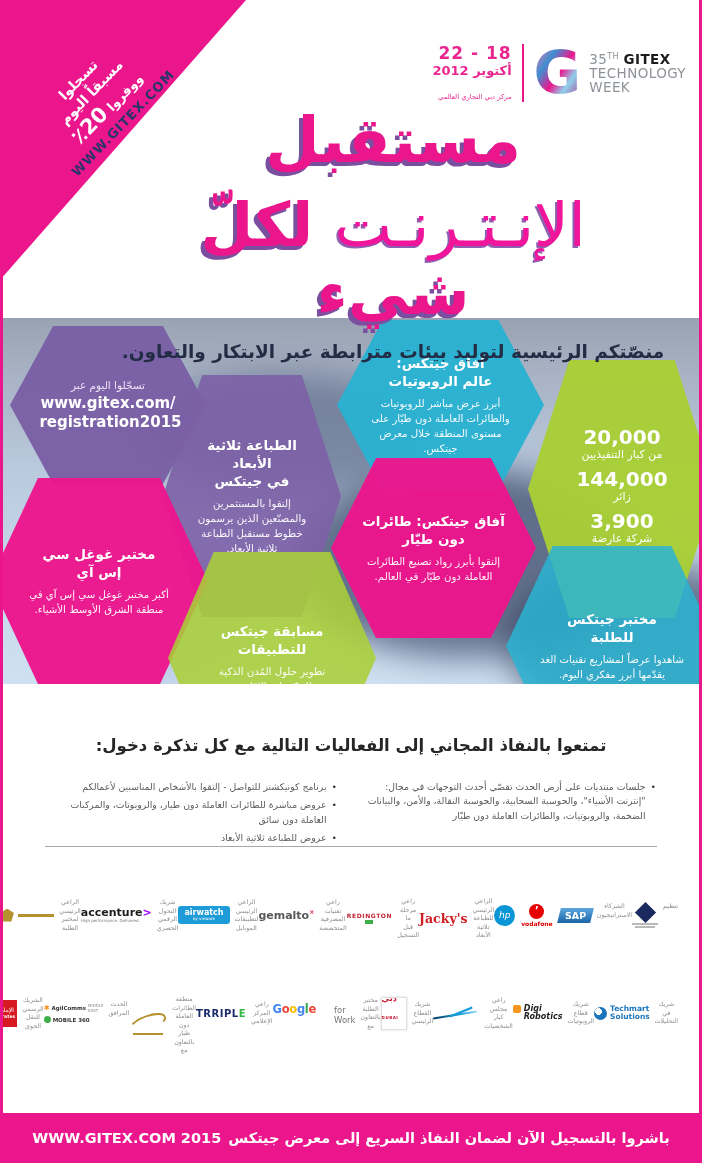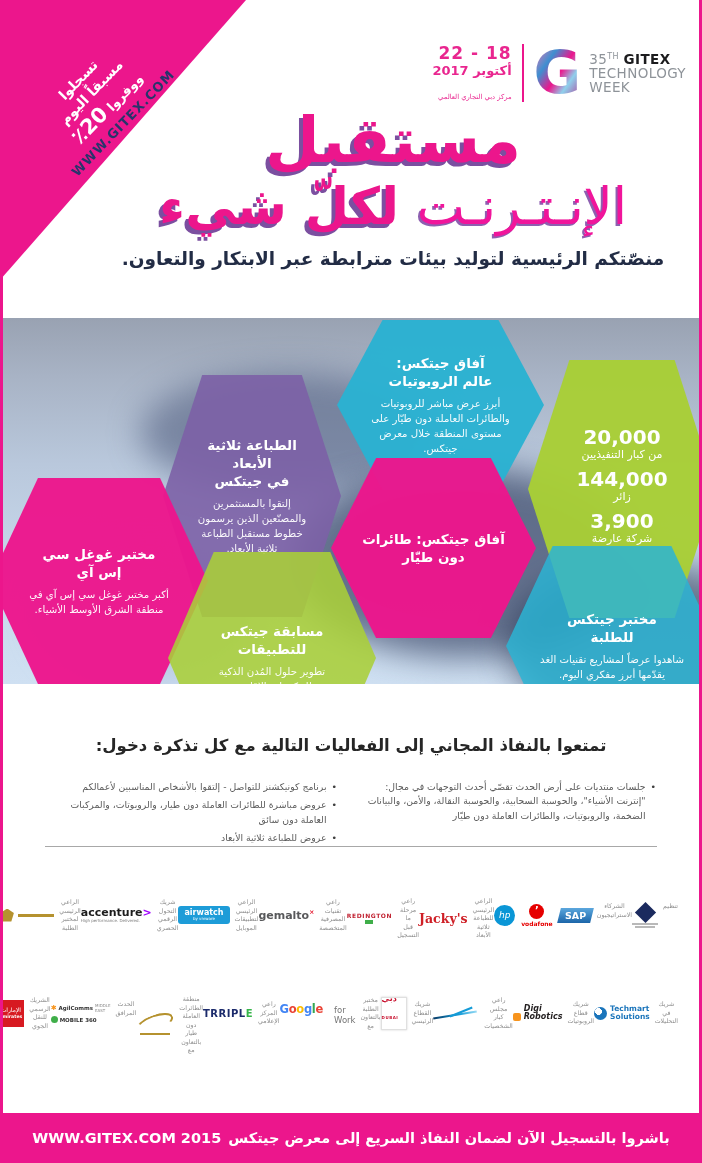--- a/index.html
+++ b/index.html
@@ -28,21 +28,21 @@
   .g-logo{font-size:58px;font-weight:bold;line-height:.85;
     background:linear-gradient(125deg,#ef77b4 0%,#3e8fd0 28%,#ec168c 52%,#8fd0ec 72%,#b13a96 100%);
     -webkit-background-clip:text;background-clip:text;color:transparent;}
   .wordmark{margin-left:8px;font-size:13.5px;line-height:1.05;color:#8e9399;letter-spacing:.4px;}
   .wordmark .gx{color:#1c1c1e;font-weight:bold}
   .wm-35 sup{font-size:8px}
 
   
   .headline{position:absolute;top:108px;left:120px;right:36px;text-align:center;z-index:5;}
   .h-l1{font-size:63px;font-weight:bold;color:#ec168c;text-shadow:-4px 4px 0 #7b4fa0;line-height:1.05;}
-  .h-l2{font-size:51px;font-weight:bold;line-height:1.12;margin-top:4px;}
+  .h-l2{font-size:61px;font-weight:bold;line-height:1.12;margin-top:17px;}
   .h-l2 .light{color:#f0159b;text-shadow:-2px 2px 0 #8d5fb0;font-weight:normal;}
   .h-l2 .solid{color:#ec168c;text-shadow:-4px 4px 0 #7b4fa0;}
   .h-sub{margin-top:13px;font-size:18.5px;font-weight:bold;color:#222c45;}
 
   
   .strip{position:absolute;top:318px;left:0;width:702px;height:366px;overflow:hidden;
     background:linear-gradient(180deg,#99a2b2 0%,#a8b3c5 16%,#b9c8dc 40%,#c6d7ea 66%,#cfe0f2 100%);}
   .blob{position:absolute;border-radius:50%;filter:blur(16px);}
   .blob.b1{left:140px;top:55px;width:300px;height:120px;background:rgba(72,86,120,.55)}
   .blob.b2{left:290px;top:150px;width:350px;height:190px;background:rgba(32,44,78,.6)}
@@ -123,35 +123,35 @@
     font-size:8.5px;padding:5px 6px;letter-spacing:1px;}
   .lg-spop{text-align:center;line-height:1.1;}
   .spop-s{color:#1f9cd8;font-weight:bold;font-style:italic;font-size:12px;}
   .spop-silver{color:#8a8a8a;font-weight:bold;font-size:7px;letter-spacing:.4px;}
   .spop-pop{color:#e6007e;font-weight:bold;font-size:7px;letter-spacing:.4px;}
   .spop-sub{font-size:4px;color:#9a9a9a;}
   .lg-tm{display:flex;align-items:center;gap:3px;}
   .tm-circle{width:13px;height:13px;border-radius:50%;
     background:radial-gradient(circle at 35% 35%,#fff 0 28%,#1b75bb 30%);}
   .tm-text{font-size:7.5px;font-weight:bold;color:#1b75bb;line-height:1.1;text-align:left;}
-  .lg-digi{display:flex;align-items:flex-end;gap:3px;}
+  .lg-digi{display:flex;align-items:flex-start;gap:3px;}
   .digi-icon{width:8px;height:8px;background:#f7941d;border-radius:2px;}
   .digi-text{font-size:8px;font-weight:bold;font-style:italic;color:#231f20;line-height:1.05;text-align:left;}
   .lg-swoosh{width:46px;height:13px;position:relative;}
   .lg-swoosh:before{content:"";position:absolute;left:0;bottom:4px;width:44px;height:2px;
     background:linear-gradient(90deg,#073a66,#149bd7 60%,#9adcf5);transform:rotate(-9deg);}
   .lg-swoosh:after{content:"";position:absolute;left:16px;bottom:7px;width:24px;height:1.5px;
     background:#149bd7;transform:rotate(-22deg);}
   .lg-dxb{width:24px;height:31px;background:#fff;border:1px solid #e0e0e0;
     box-shadow:0 0 2px rgba(0,0,0,.18);display:flex;flex-direction:column;
     align-items:flex-start;justify-content:center;gap:12px;}
   .dxb-mark{color:#c8102e;font-size:8px;font-weight:bold;line-height:1;}
   .dxb-word{color:#c8102e;font-size:4px;font-weight:bold;letter-spacing:.5px;}
   .dxb-lines{width:14px;height:1px;background:#bbb;}
-  .lg-google{display:flex;align-items:baseline;gap:11px;}
+  .lg-google{display:flex;align-items:baseline;gap:18px;}
   .goog{font-size:11.5px;font-weight:bold;letter-spacing:-.3px;}
   .goog .c0{color:#4285F4}.goog .c1{color:#EA4335}.goog .c2{color:#FBBC05}
   .goog .c3{color:#4285F4}.goog .c4{color:#34A853}.goog .c5{color:#EA4335}
   .goog-suffix{font-size:8.5px;color:#757575;}
   .lg-trriple{font-size:10px;font-weight:bold;color:#1b2a6b;letter-spacing:.5px;}
   .lg-trriple .e{color:#36b54a;}
   .lg-falcon{display:flex;flex-direction:column;align-items:center;gap:2px;}
   .falcon-wings{width:34px;height:12px;border:2px solid #b5922f;border-bottom-color:transparent;
     border-left-color:transparent;border-radius:50%;transform:rotate(-20deg);}
   .falcon-base{width:30px;height:2px;background:#b5922f;}
@@ -198,21 +198,21 @@
         <span>ووفروا</span>
         <span class="big">20</span><span class="big">٪</span>
       </div>
       <div class="rb-url">WWW.GITEX.COM</div>
     </div>
   </div>
 
   <div class="hdr">
     <div class="hdr-dates">
       <div class="hd-days" dir="ltr">22 - 18</div>
-      <div class="hd-month">أكتوبر 2017</div>
+      <div class="hd-month">أكتوبر 2012</div>
       <div class="hd-venue">مركز دبي التجاري العالمي</div>
     </div>
     <div class="hdr-sep"></div>
     <div class="g-logo">G</div>
     <div class="wordmark" dir="ltr">
       <div class="wm-35"><span>35</span><sup>TH</sup> <span class="gx">GITEX</span></div>
       <div>TECHNOLOGY</div>
       <div>WEEK</div>
     </div>
   </div>
@@ -225,20 +225,29 @@
     </div>
     <div class="h-sub">منصّتكم الرئيسية لتوليد بيئات مترابطة عبر الابتكار والتعاون.</div>
   </div>
 
   <div class="strip">
     <div class="blob b1"></div>
     <div class="blob b2"></div>
     <div class="blob b3"></div>
     <div class="blob b4"></div>
 
+    <div class="hex" id="hx-reg">
+      <div class="hex-inner">
+        <div class="reg-intro">تسجّلوا اليوم عبر</div>
+        <div class="reg-url">
+          <div>www.gitex.com/</div>
+          <div>registration2015</div>
+        </div>
+      </div>
+    </div>
 
     <div class="hex" id="hx-robot">
       <div class="hex-inner">
         <div class="hex-title">آفاق جيتكس:
 عالم الروبوتيات</div>
         <div class="hex-body">أبرز عرض مباشر للروبوتيات والطائرات العاملة دون طيّار على مستوى المنطقة خلال معرض جيتكس.</div>
       </div>
     </div>
 
     <div class="hex" id="hx-print">
@@ -273,20 +282,21 @@
         <div class="hex-title">مسابقة جيتكس
 للتطبيقات</div>
         <div class="hex-body">تطوير حلول المُدن الذكية للحكومات الإقليمية</div>
       </div>
     </div>
 
     <div class="hex" id="hx-drone">
       <div class="hex-inner">
         <div class="hex-title">آفاق جيتكس: طائرات
 دون طيّار</div>
+        <div class="hex-body">إلتقوا بأبرز رواد تصنيع الطائرات العاملة دون طيّار في العالم.</div>
       </div>
     </div>
 
     <div class="hex" id="hx-stud">
       <div class="hex-inner">
         <div class="hex-title">مختبر جيتكس
 للطلبة</div>
         <div class="hex-body">شاهدوا عرضاً لمشاريع تقنيات الغد يقدّمها أبرز مفكري اليوم.</div>
       </div>
     </div>

